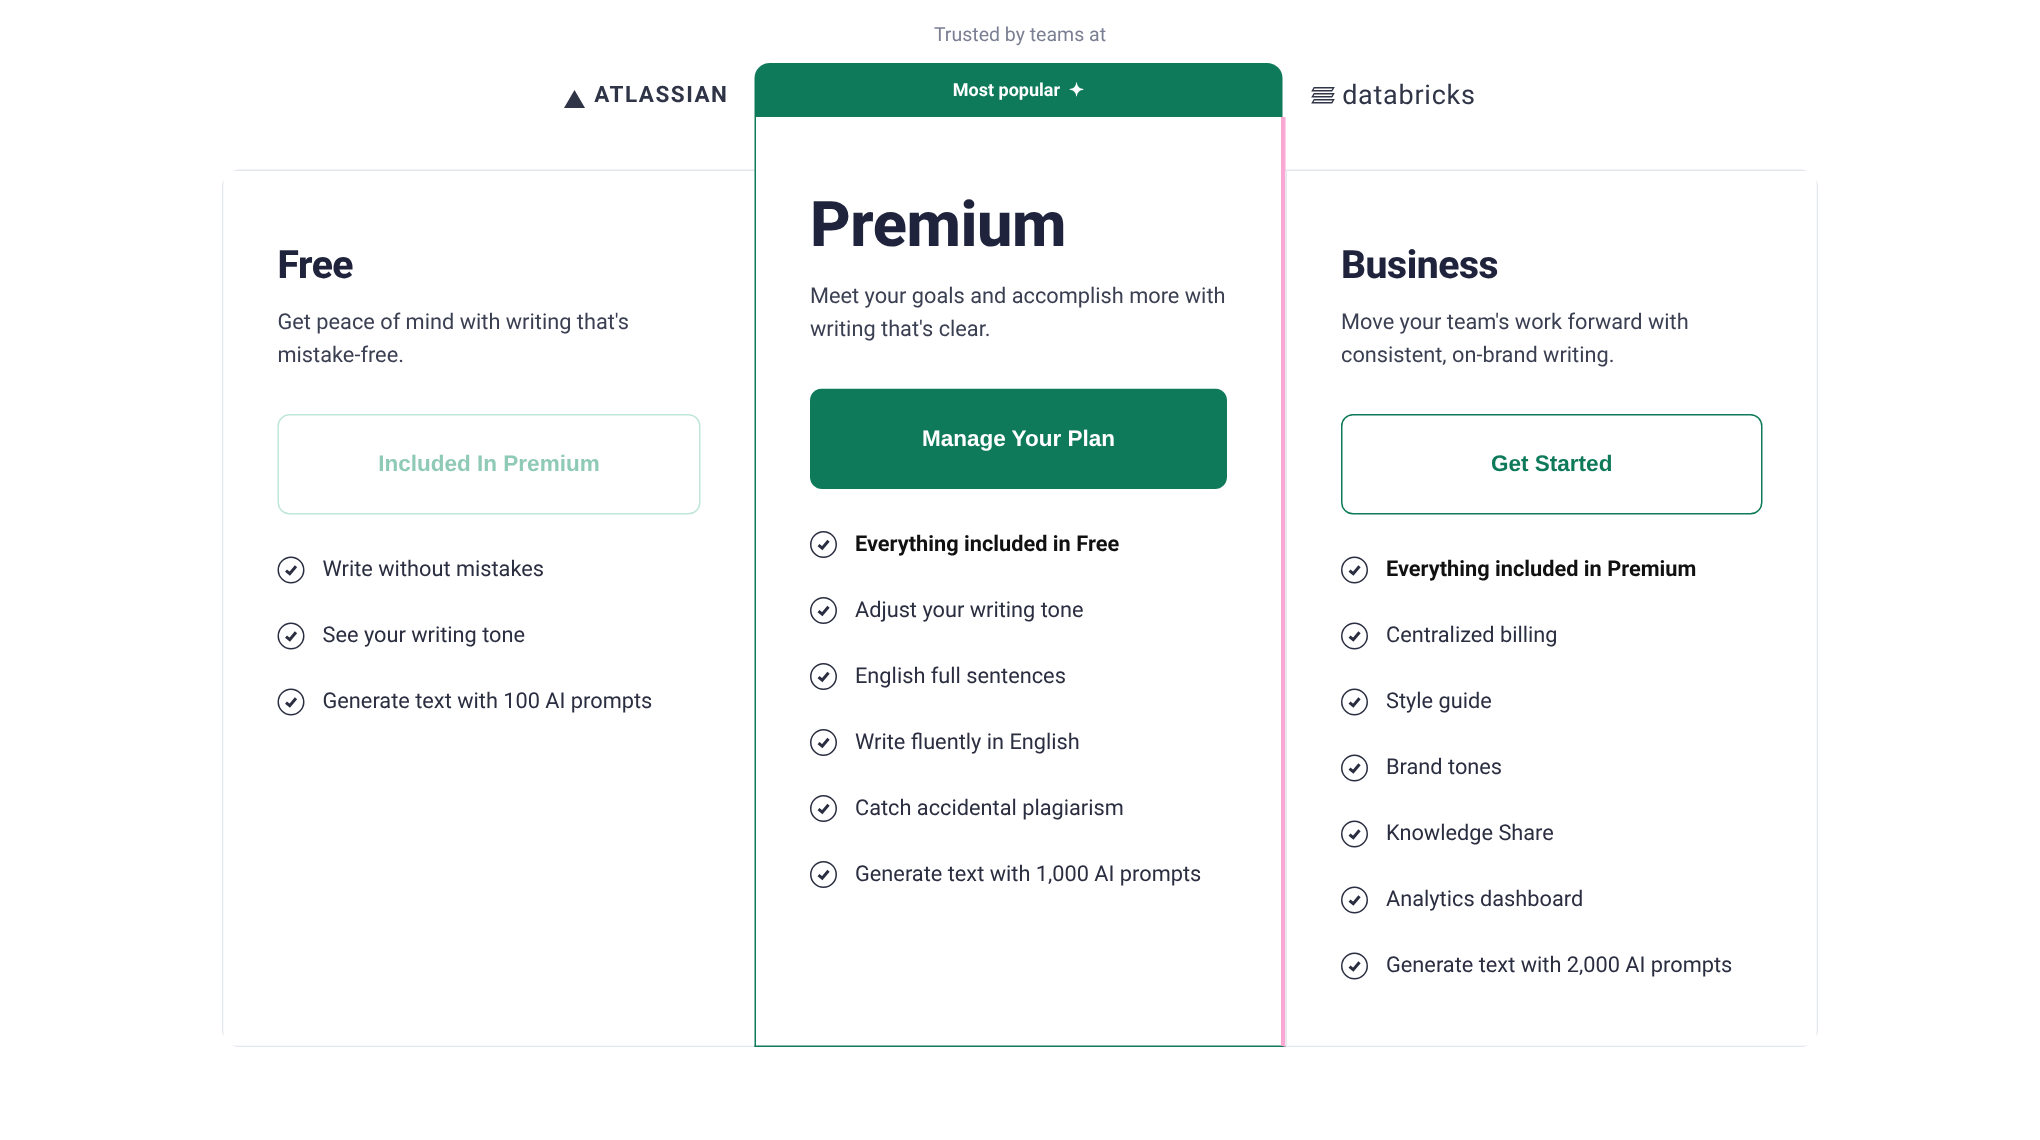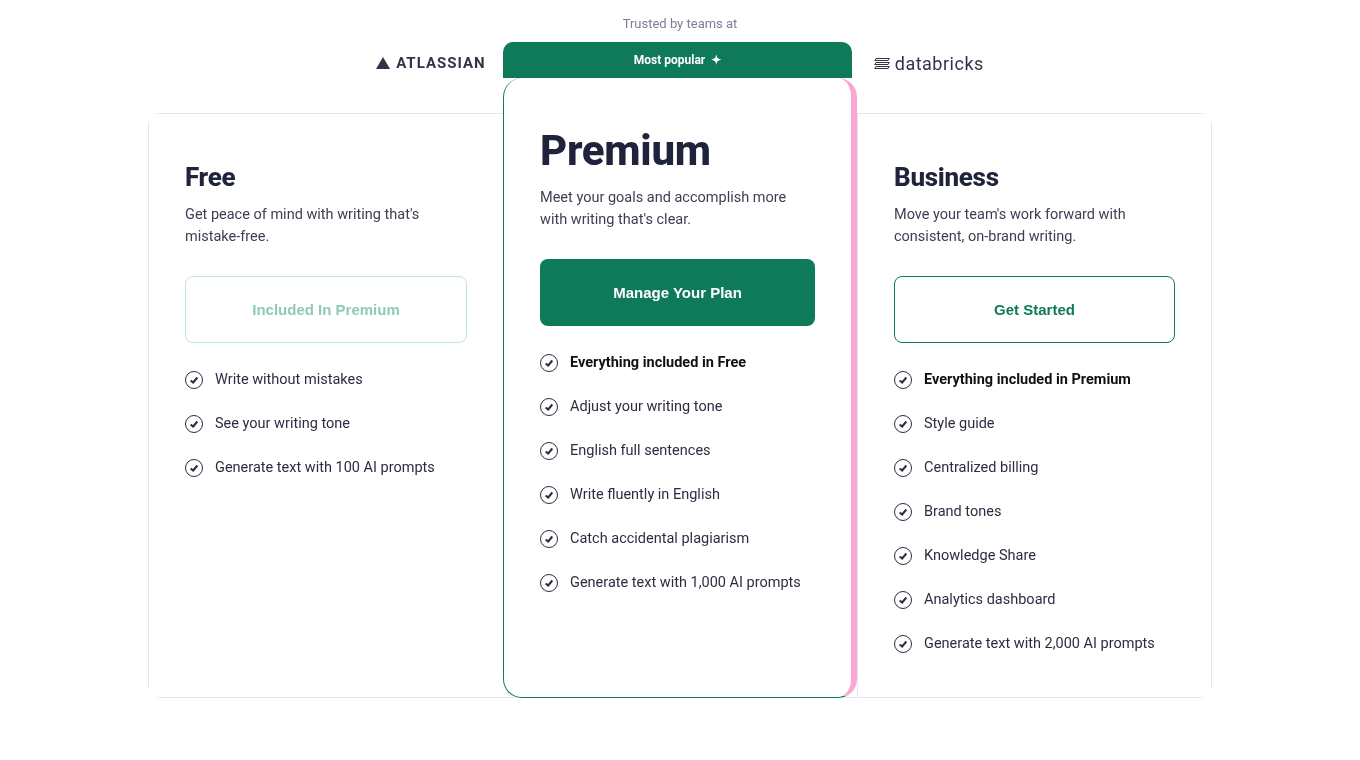--- a/index.html
+++ b/index.html
@@ -26,21 +26,21 @@
   }
   .logo {
     font-weight: 700;
     font-size: 18px;
     color: #2f3447;
     display: flex;
     align-items: center;
     gap: 6px;
     letter-spacing: .5px;
   }
-  .logo.atlassian { letter-spacing: 1px; font-size: 15px; }
+  .logo.atlassian { letter-spacing: 1px; font-size: 15px; align-items: flex-end; }
   .logo.zoom { letter-spacing: 2px; text-transform: lowercase; font-size: 20px; }
   .logo.databricks { font-weight: 400; font-size: 18px; }
   .logo.expedia .circle {
     width:18px;height:18px;border-radius:50%;background:#2f3447;display:inline-block;position:relative;
   }
   .logo.expedia .circle::after{
     content:"";position:absolute;left:4px;top:7px;width:10px;height:2px;background:#fff;transform:rotate(-20deg);
   }
   .logo.atlassian .tri {
     width:0;height:0;border-left:7px solid transparent;border-right:7px solid transparent;border-bottom:12px solid #2f3447;display:inline-block;
@@ -65,26 +65,25 @@
     position: relative;
   }
   .plan {
     padding: 48px 36px 44px 36px;
     position: relative;
     background:#fff;
   }
   .plan + .plan { border-left: 1px solid #e4e6ee; }
   .plan.popular {
     border-left: 1px solid #0f7a5a;
-    border-right: 6px solid #f9a8d4;
+    border-right: 3px solid #f9a8d4;
     margin-top:-36px;
     padding-top:48px;
     border-bottom:1px solid #0f7a5a;
     margin-bottom:-1px;
-    border-radius:19px;
   }
   .plan.popular::before { display:none; }
   .popular-banner {
     position:absolute;
     top:-36px; left:-1px; right:-1px;
     height:36px;
     background:#0f7a5a;
     color:#fff;
     font-size:12px;
     font-weight:700;
@@ -281,29 +280,29 @@
               </svg>
             </span>
             <span>Everything included in Premium</span>
           </li>
         <li>
             <span class="check">
               <svg viewBox="0 0 12 12">
                 <path d="M2 6.5 L5 9 L10 3"></path>
               </svg>
             </span>
+            <span>Centralized billing</span>
+          </li>
+        <li>
+            <span class="check">
+              <svg viewBox="0 0 12 12">
+                <path d="M2 6.5 L5 9 L10 3"></path>
+              </svg>
+            </span>
             <span>Style guide</span>
-          </li>
-        <li>
-            <span class="check">
-              <svg viewBox="0 0 12 12">
-                <path d="M2 6.5 L5 9 L10 3"></path>
-              </svg>
-            </span>
-            <span>Centralized billing</span>
           </li>
         <li>
             <span class="check">
               <svg viewBox="0 0 12 12">
                 <path d="M2 6.5 L5 9 L10 3"></path>
               </svg>
             </span>
             <span>Brand tones</span>
           </li>
         <li>

